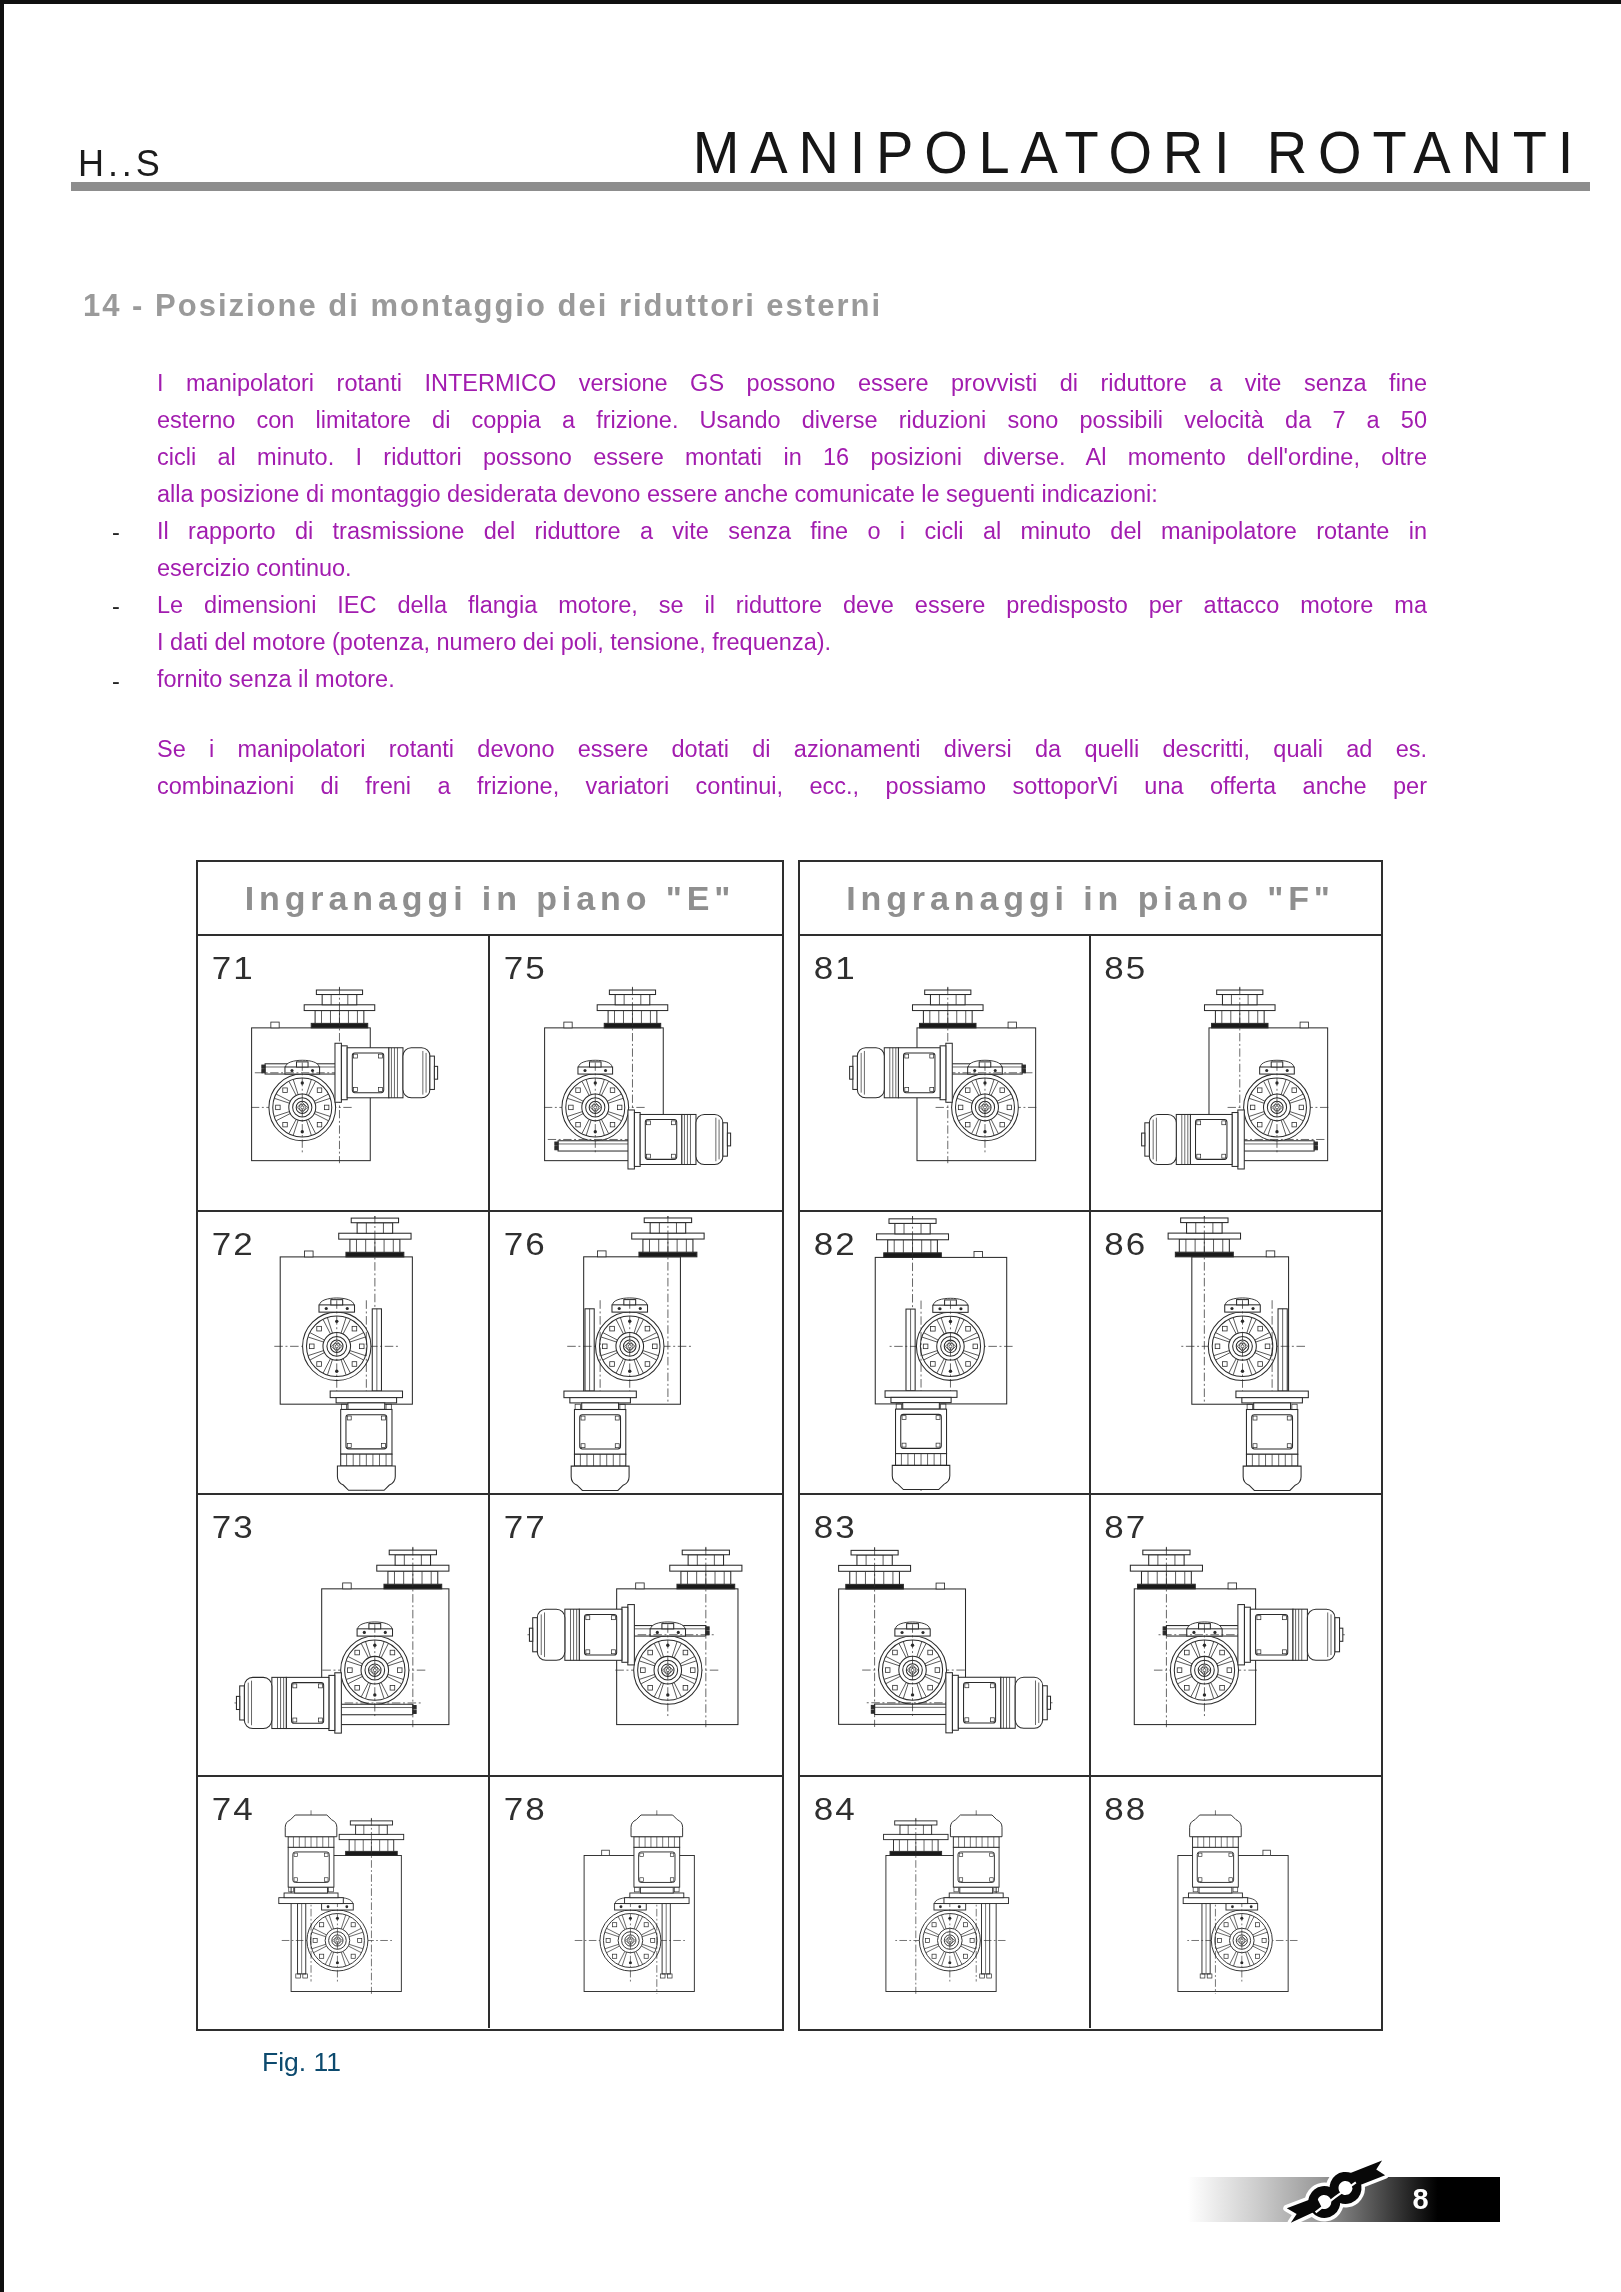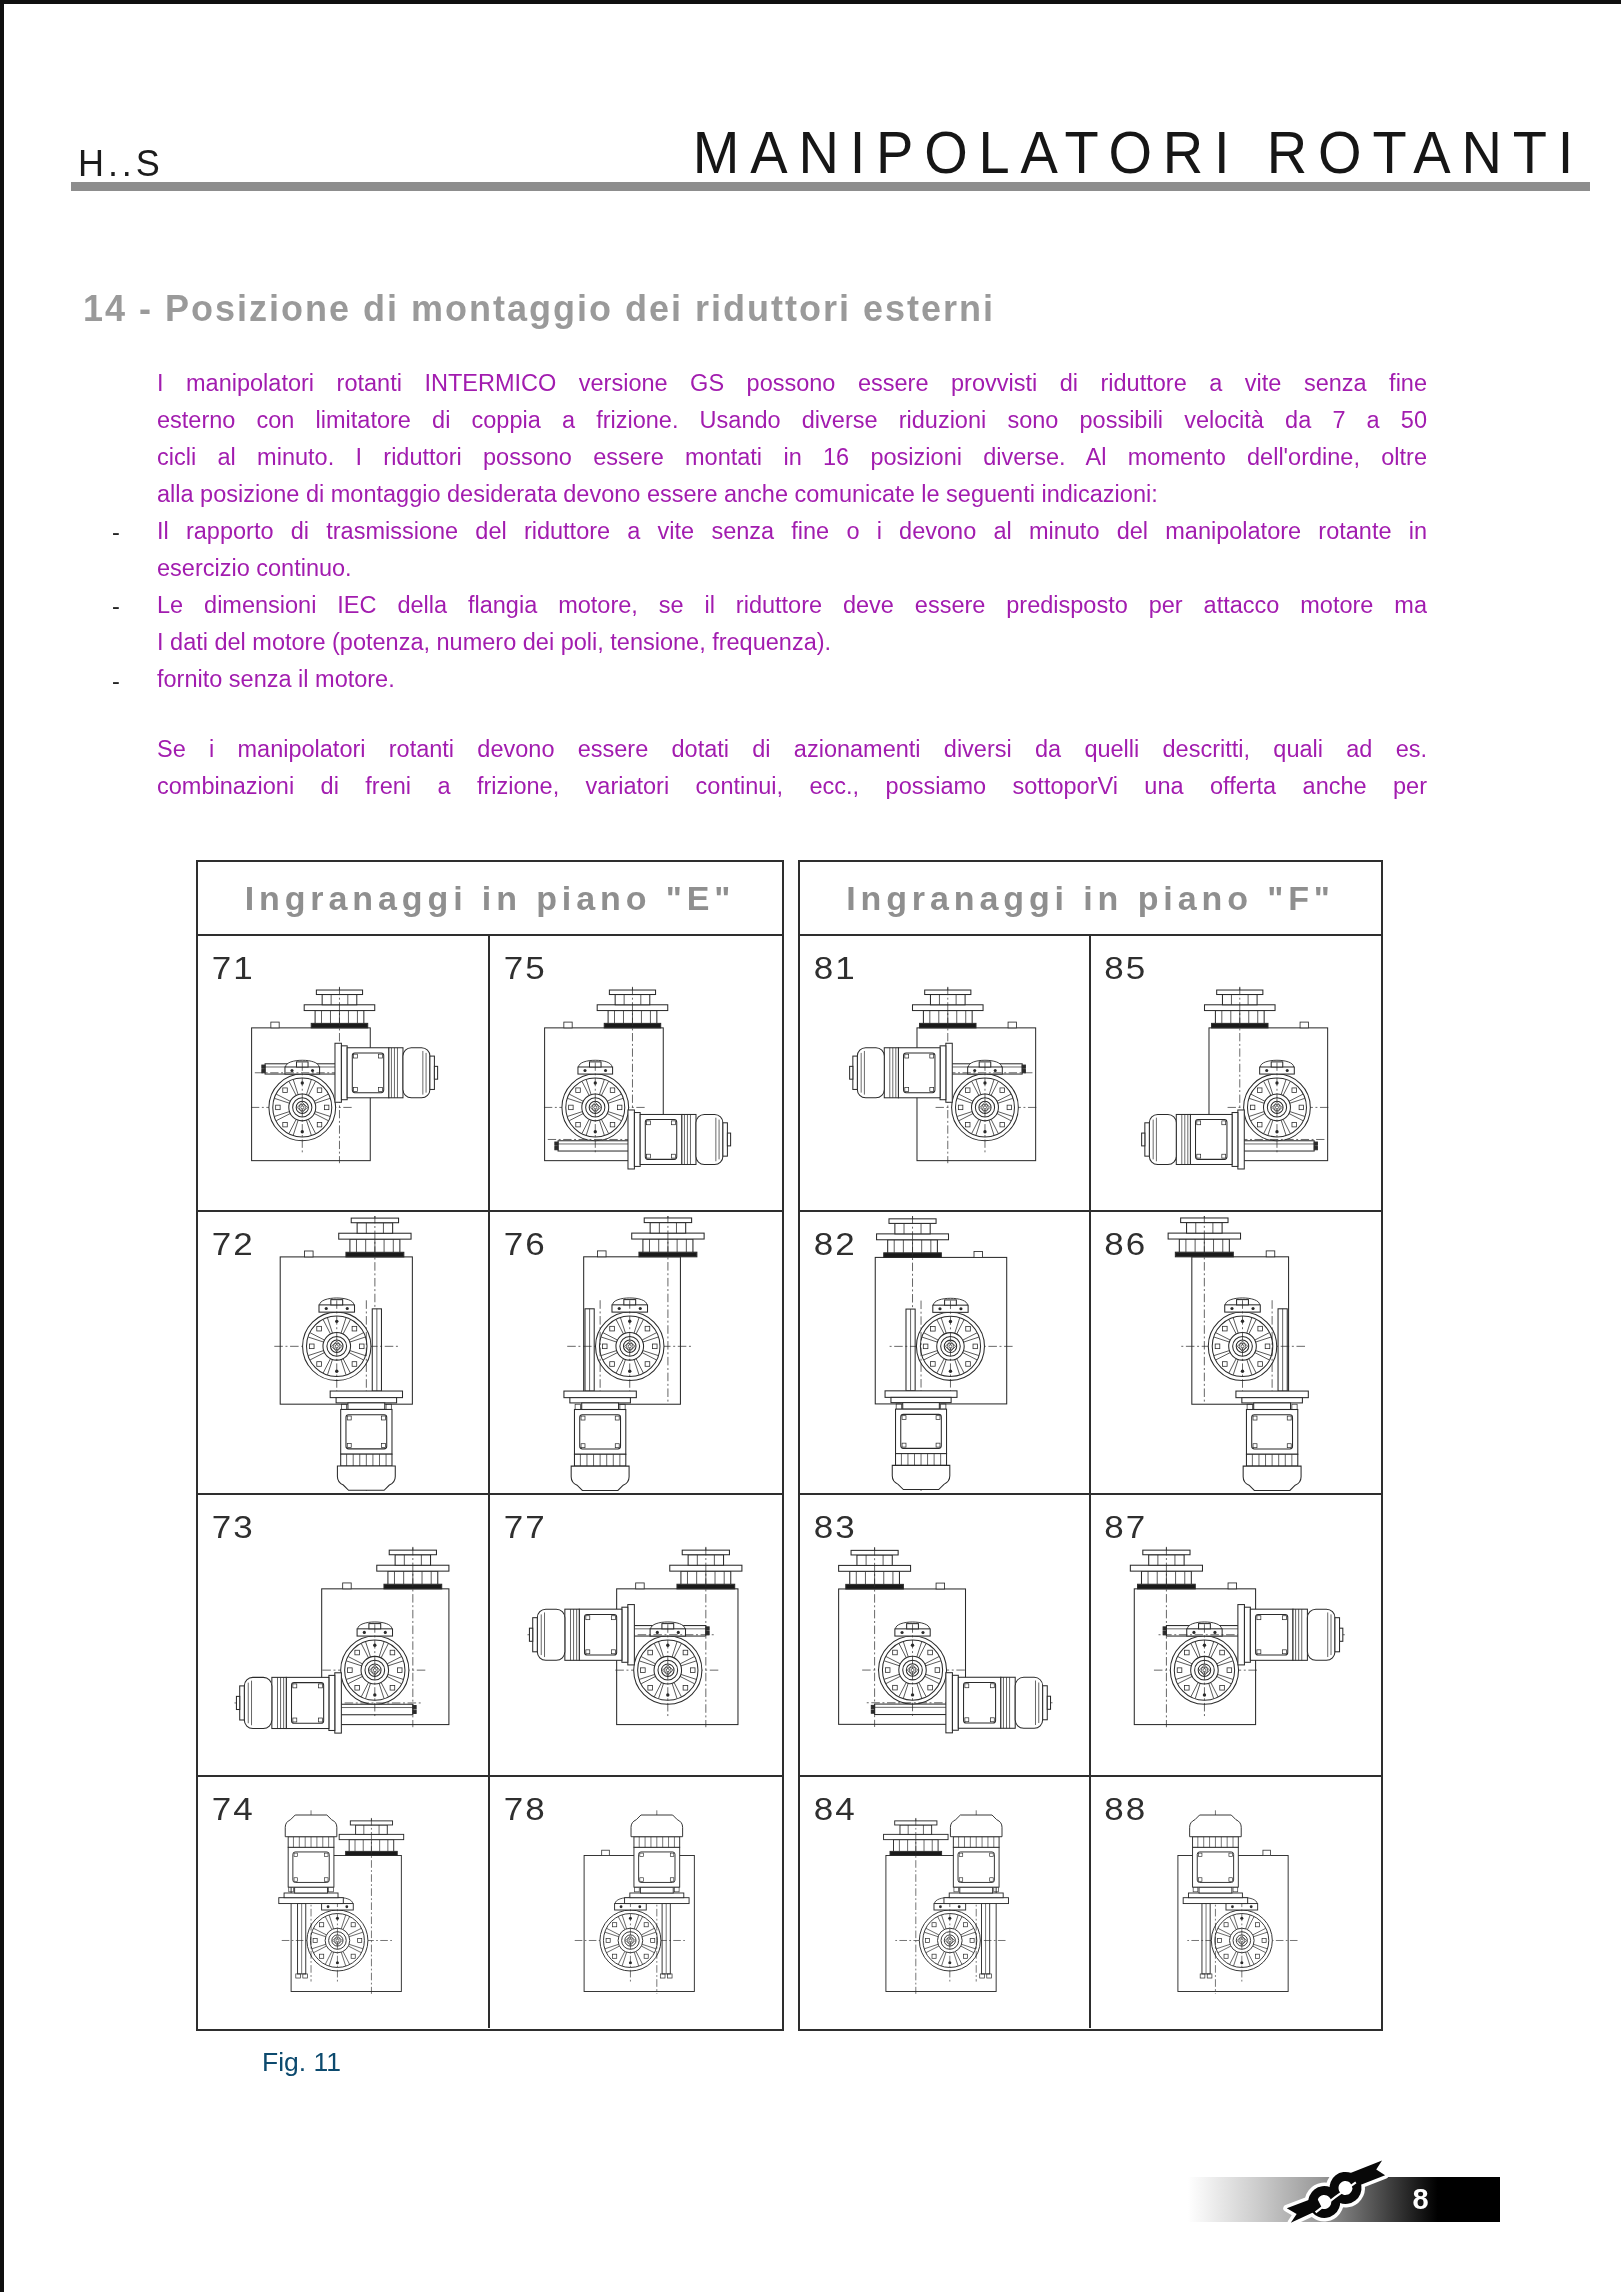--- a/index.html
+++ b/index.html
@@ -6,21 +6,21 @@
   .page{position:relative;width:1621px;height:2293px;background:#ffffff;overflow:hidden;
         font-family:"Liberation Sans","DejaVu Sans",sans-serif;color:#222;}
   .edge-top{position:absolute;left:0;top:0;width:1621px;height:3.9px;background:#101010;}
   .edge-left{position:absolute;left:0;top:0;width:3.9px;height:2293px;background:#101010;}
 
   .hs-code{position:absolute;left:78px;top:143px;font-size:36px;letter-spacing:3.9px;color:#1c1c1c;}
   .doc-title{position:absolute;right:37px;top:118px;font-size:56px;letter-spacing:10.8px;color:#161616;
              transform:scaleY(1.06);transform-origin:top right;white-space:nowrap;}
   .header-rule{position:absolute;left:71px;top:182px;width:1519px;height:8.8px;background:#8d8d8d;}
 
-  .section-heading{position:absolute;left:83px;top:288px;font-size:36px;font-weight:bold;
+  .section-heading{position:absolute;left:83px;top:288px;font-size:31px;font-weight:bold;
                    color:#9a9a9a;letter-spacing:2px;white-space:nowrap;}
 
   .textblock{position:absolute;left:157px;width:1270px;font-size:23.5px;color:#a21caf;}
   .tline{height:37px;line-height:37px;white-space:nowrap;}
   .tline.j{white-space:normal;text-align:justify;text-align-last:justify;overflow:hidden;}
   .bullet-dash{position:absolute;left:112px;width:29px;height:37px;line-height:37px;
                font-size:23.5px;color:#242424;}
 
   .fig-panel{position:absolute;top:860px;height:1171px;border:2px solid #2e2e2e;background:#fff;
              box-sizing:border-box;}
@@ -57,21 +57,21 @@
   <div class="doc-title">MANIPOLATORI ROTANTI</div>
   <div class="header-rule"></div>
 
   <div class="section-heading">14 - Posizione di montaggio dei riduttori esterni</div>
 
   <div class="textblock" style="top:365px">
     <div class="tline j">I manipolatori rotanti INTERMICO versione GS possono essere provvisti di riduttore a vite senza fine</div>
     <div class="tline j">esterno con limitatore di coppia a frizione. Usando diverse riduzioni sono possibili velocità da 7 a 50</div>
     <div class="tline j">cicli al minuto. I riduttori possono essere montati in 16 posizioni diverse. Al momento dell'ordine, oltre</div>
     <div class="tline">alla posizione di montaggio desiderata devono essere anche comunicate le seguenti indicazioni:</div>
-    <div class="tline j">Il rapporto di trasmissione del riduttore a vite senza fine o i devono al minuto del manipolatore rotante in</div>
+    <div class="tline j">Il rapporto di trasmissione del riduttore a vite senza fine o i cicli al minuto del manipolatore rotante in</div>
     <div class="tline">esercizio continuo.</div>
     <div class="tline j">Le dimensioni IEC della flangia motore, se il riduttore deve essere predisposto per attacco motore ma</div>
     <div class="tline">I dati del motore (potenza, numero dei poli, tensione, frequenza).</div>
     <div class="tline">fornito senza il motore.</div>
   </div>
   <div class="bullet-dash" style="top:514px">-</div>
   <div class="bullet-dash" style="top:588px">-</div>
   <div class="bullet-dash" style="top:663px">-</div>
 
   <div class="textblock" style="top:731px">

